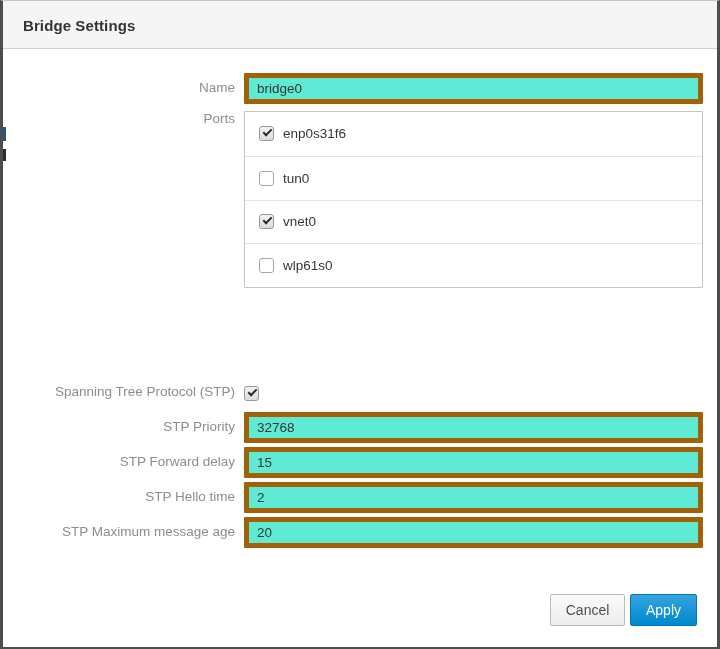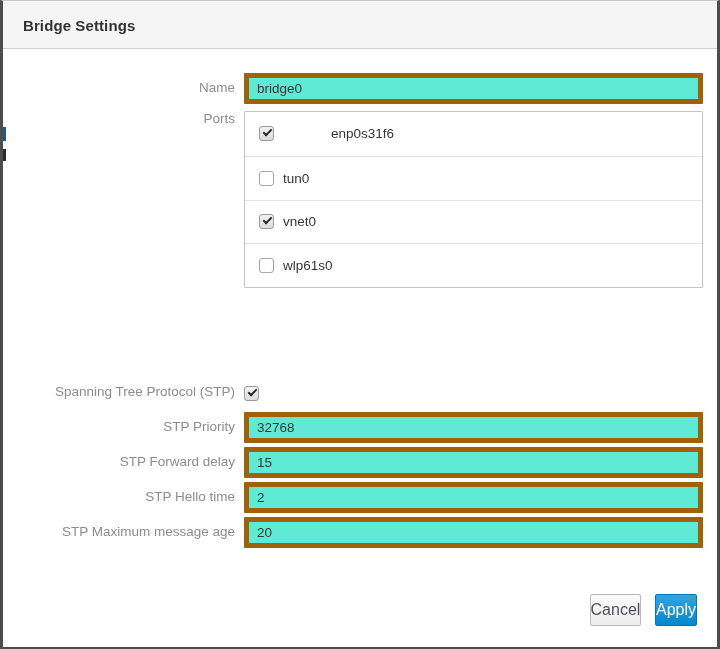--- a/index.html
+++ b/index.html
@@ -115,21 +115,21 @@
   }
   .port-row {
     position: relative;
     height: 43.8px;
     display: flex;
     align-items: center;
     padding-left: 14px;
     border-top: 1px solid #e4e4e4;
     box-sizing: border-box;
   }
-  .port-row:first-child { border-top: none; gap: 48px; }
+  .port-row:first-child { border-top: none; }
   .port-label {
     margin-left: 9px;
     font-size: 13.5px;
     color: #363636;
   }
 
   
   .cb {
     position: relative;
     display: inline-block;
@@ -155,23 +155,23 @@
     height: 3px;
     border-left: 2.4px solid #2a2a2a;
     border-bottom: 2.4px solid #2a2a2a;
     transform: rotate(-45deg);
   }
 
   
   .btn {
     box-sizing: border-box;
     height: 32px;
-    padding: 0 0;
+    padding: 0 15px;
     font-family: "Liberation Sans", "DejaVu Sans", sans-serif;
-    font-size: 16px;
+    font-size: 14px;
     border-radius: 2px;
     cursor: default;
     line-height: 30px;
     display: inline-block;
     text-align: center;
   }
   .btn-default {
     background: linear-gradient(to bottom, #fafafa 0%, #ededed 100%);
     border: 1px solid #bababa;
     color: #4d5258;
@@ -180,21 +180,21 @@
     background: linear-gradient(to bottom, #35a4dd 0%, #0088ce 100%);
     border: 1px solid #0076bc;
     color: #ffffff;
   }
 
   #footer {
     position: absolute;
     right: 20px;
     bottom: 21px;
   }
-  #footer .btn + .btn { margin-left: 10px; }
+  #footer .btn + .btn { margin-left: 1px; }
 </style>
 </head>
 <body>
 
 <div id="dialog">
 
   <div class="behind-strip blue"></div>
   <div class="behind-strip dark"></div>
 
   <div id="titlebar">

